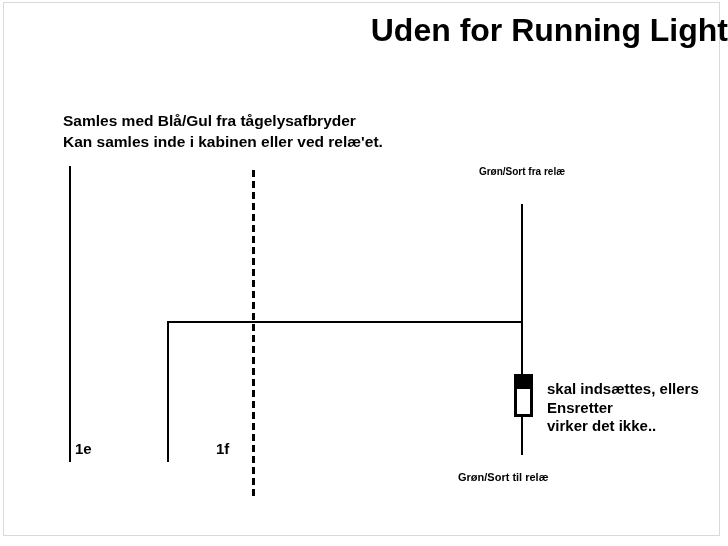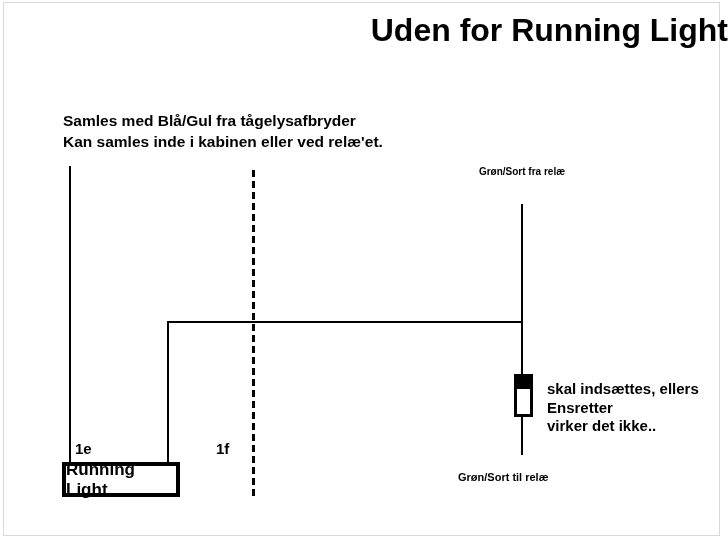--- a/index.html
+++ b/index.html
@@ -172,19 +172,16 @@
     <div>skal indsættes, ellers</div>
     <div>Ensretter</div>
     <div>virker det ikke..</div>
   </div>
 
   <div class="to-relay-label">Grøn/Sort til relæ</div>
 
   <div id="terminal-1e" class="terminal">1e</div>
   <div id="terminal-1f" class="terminal">1f</div>
 
-  <div class="running-light-box">
-    <span>Running Light</span>
-  </div>
 
   <div class="firewall-label">Brandmur</div>
 
 </div>
 
 </body></html>

